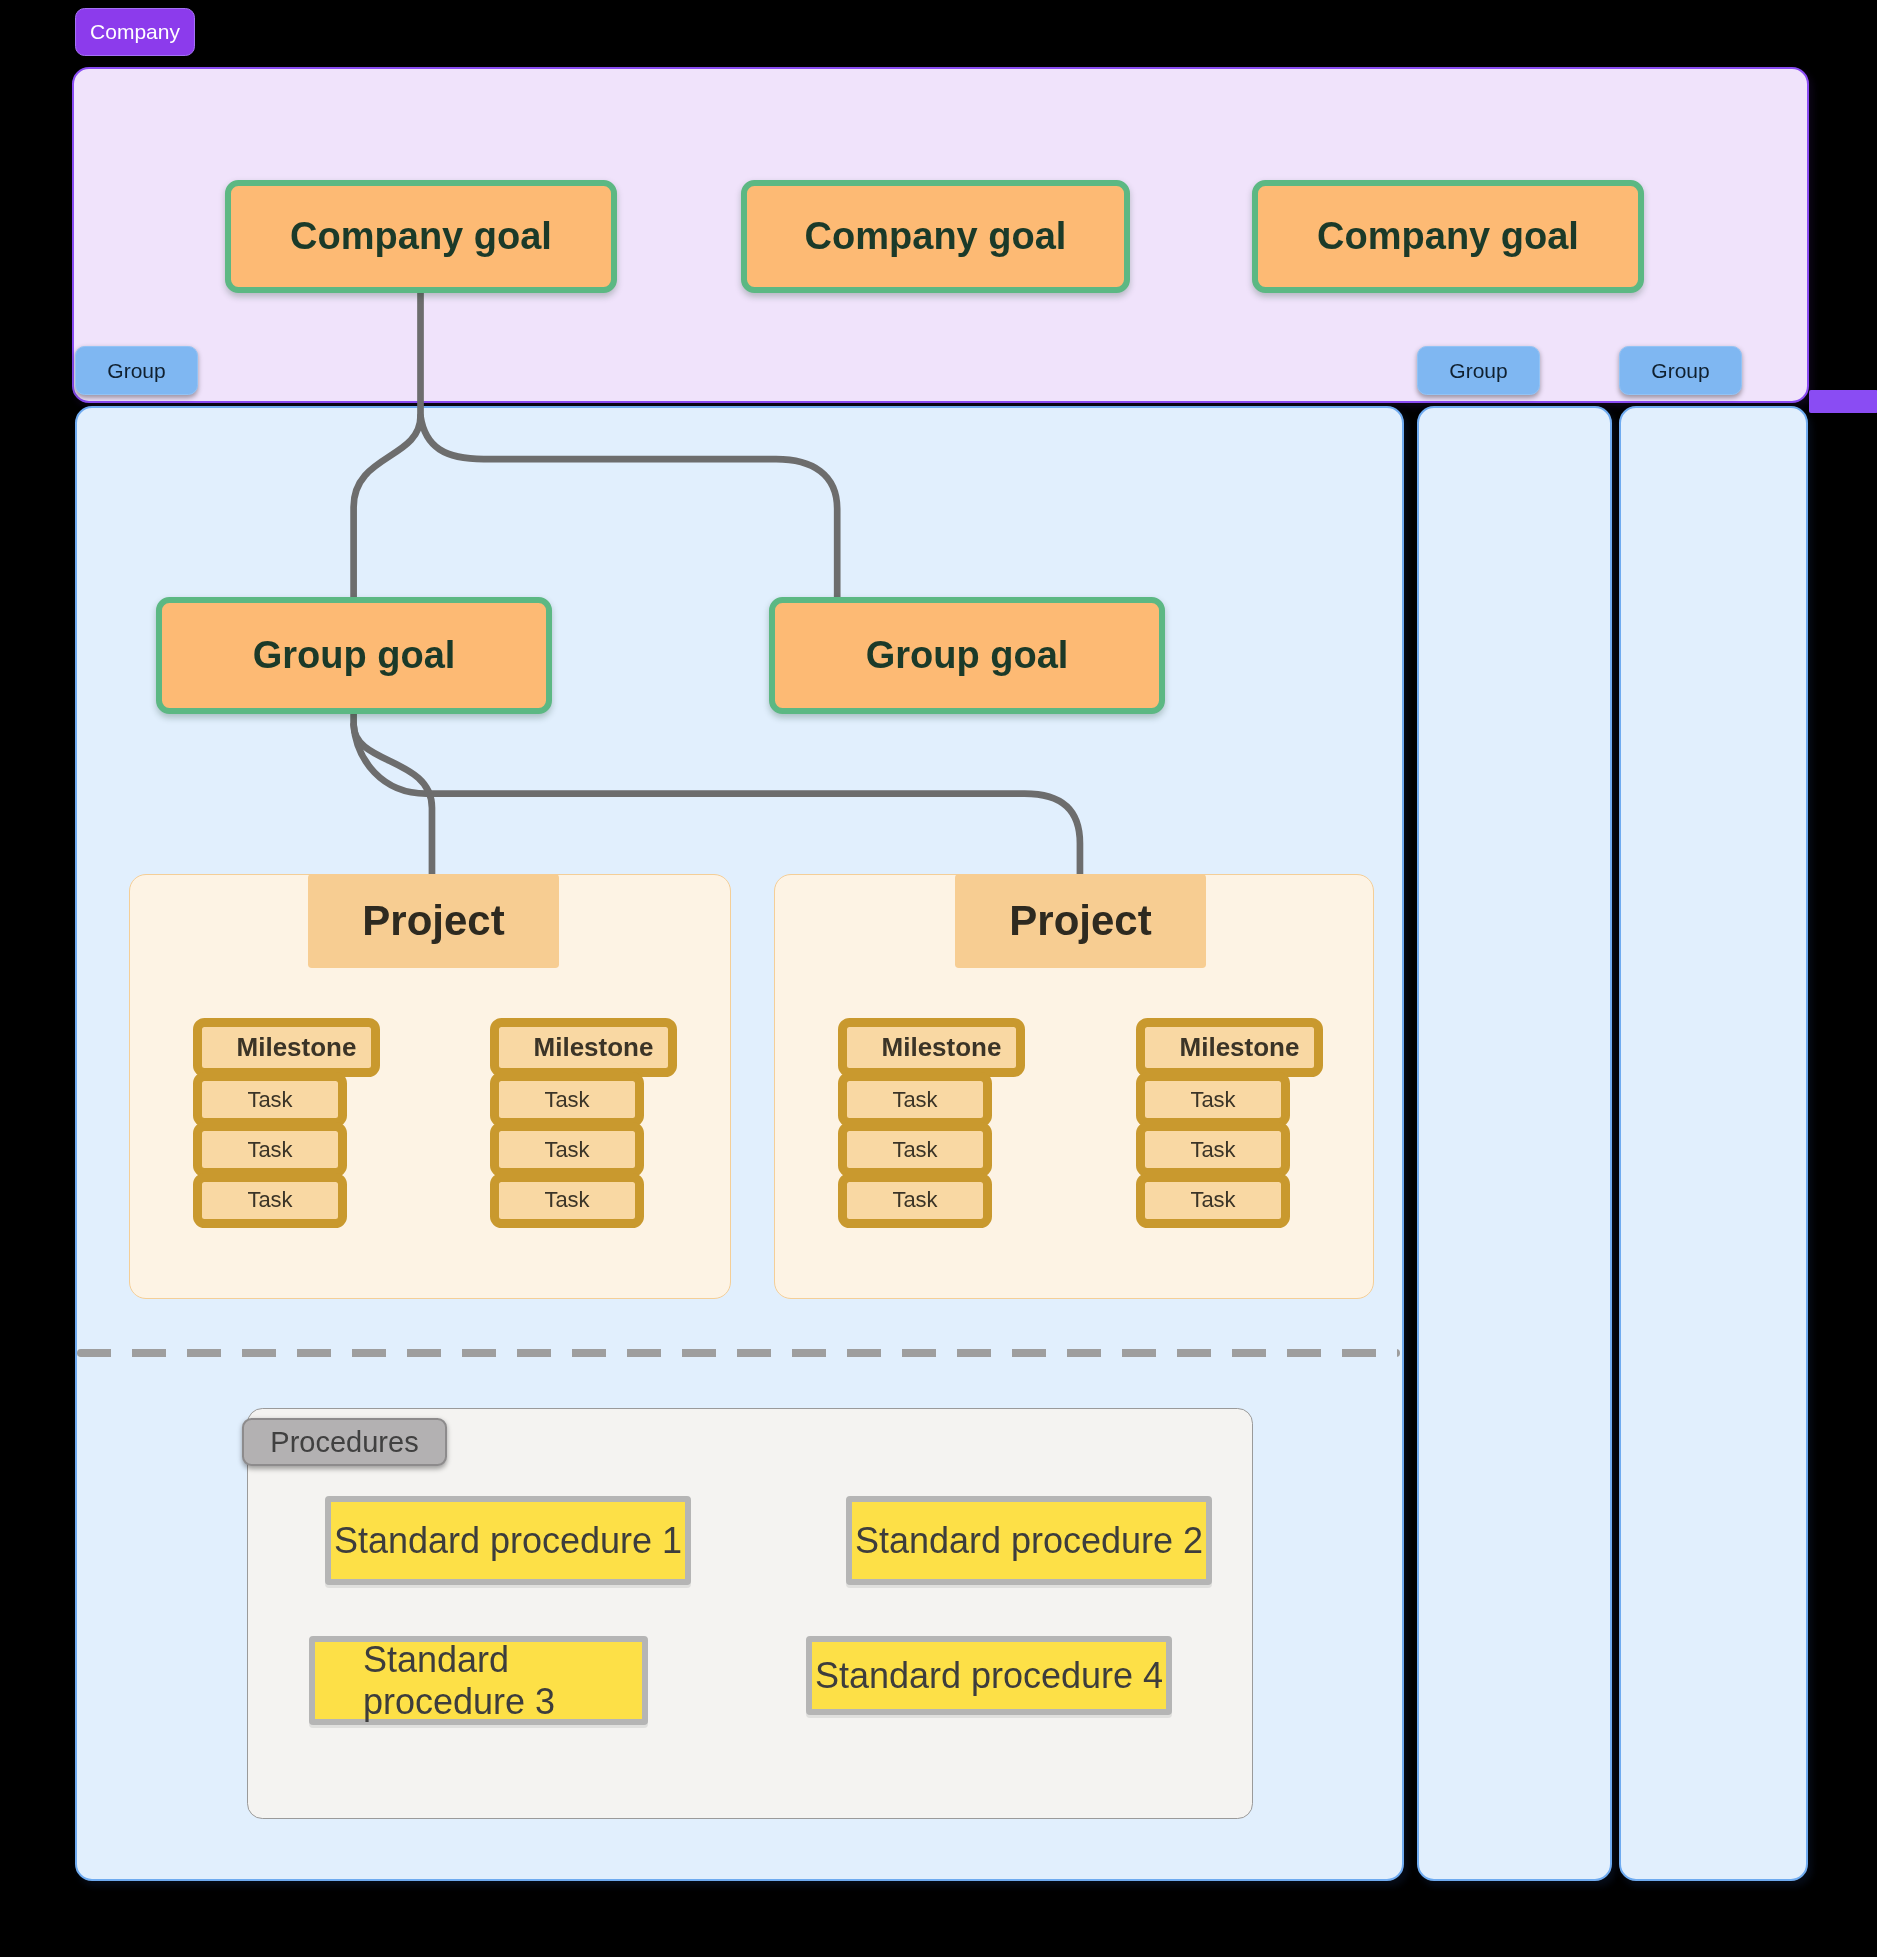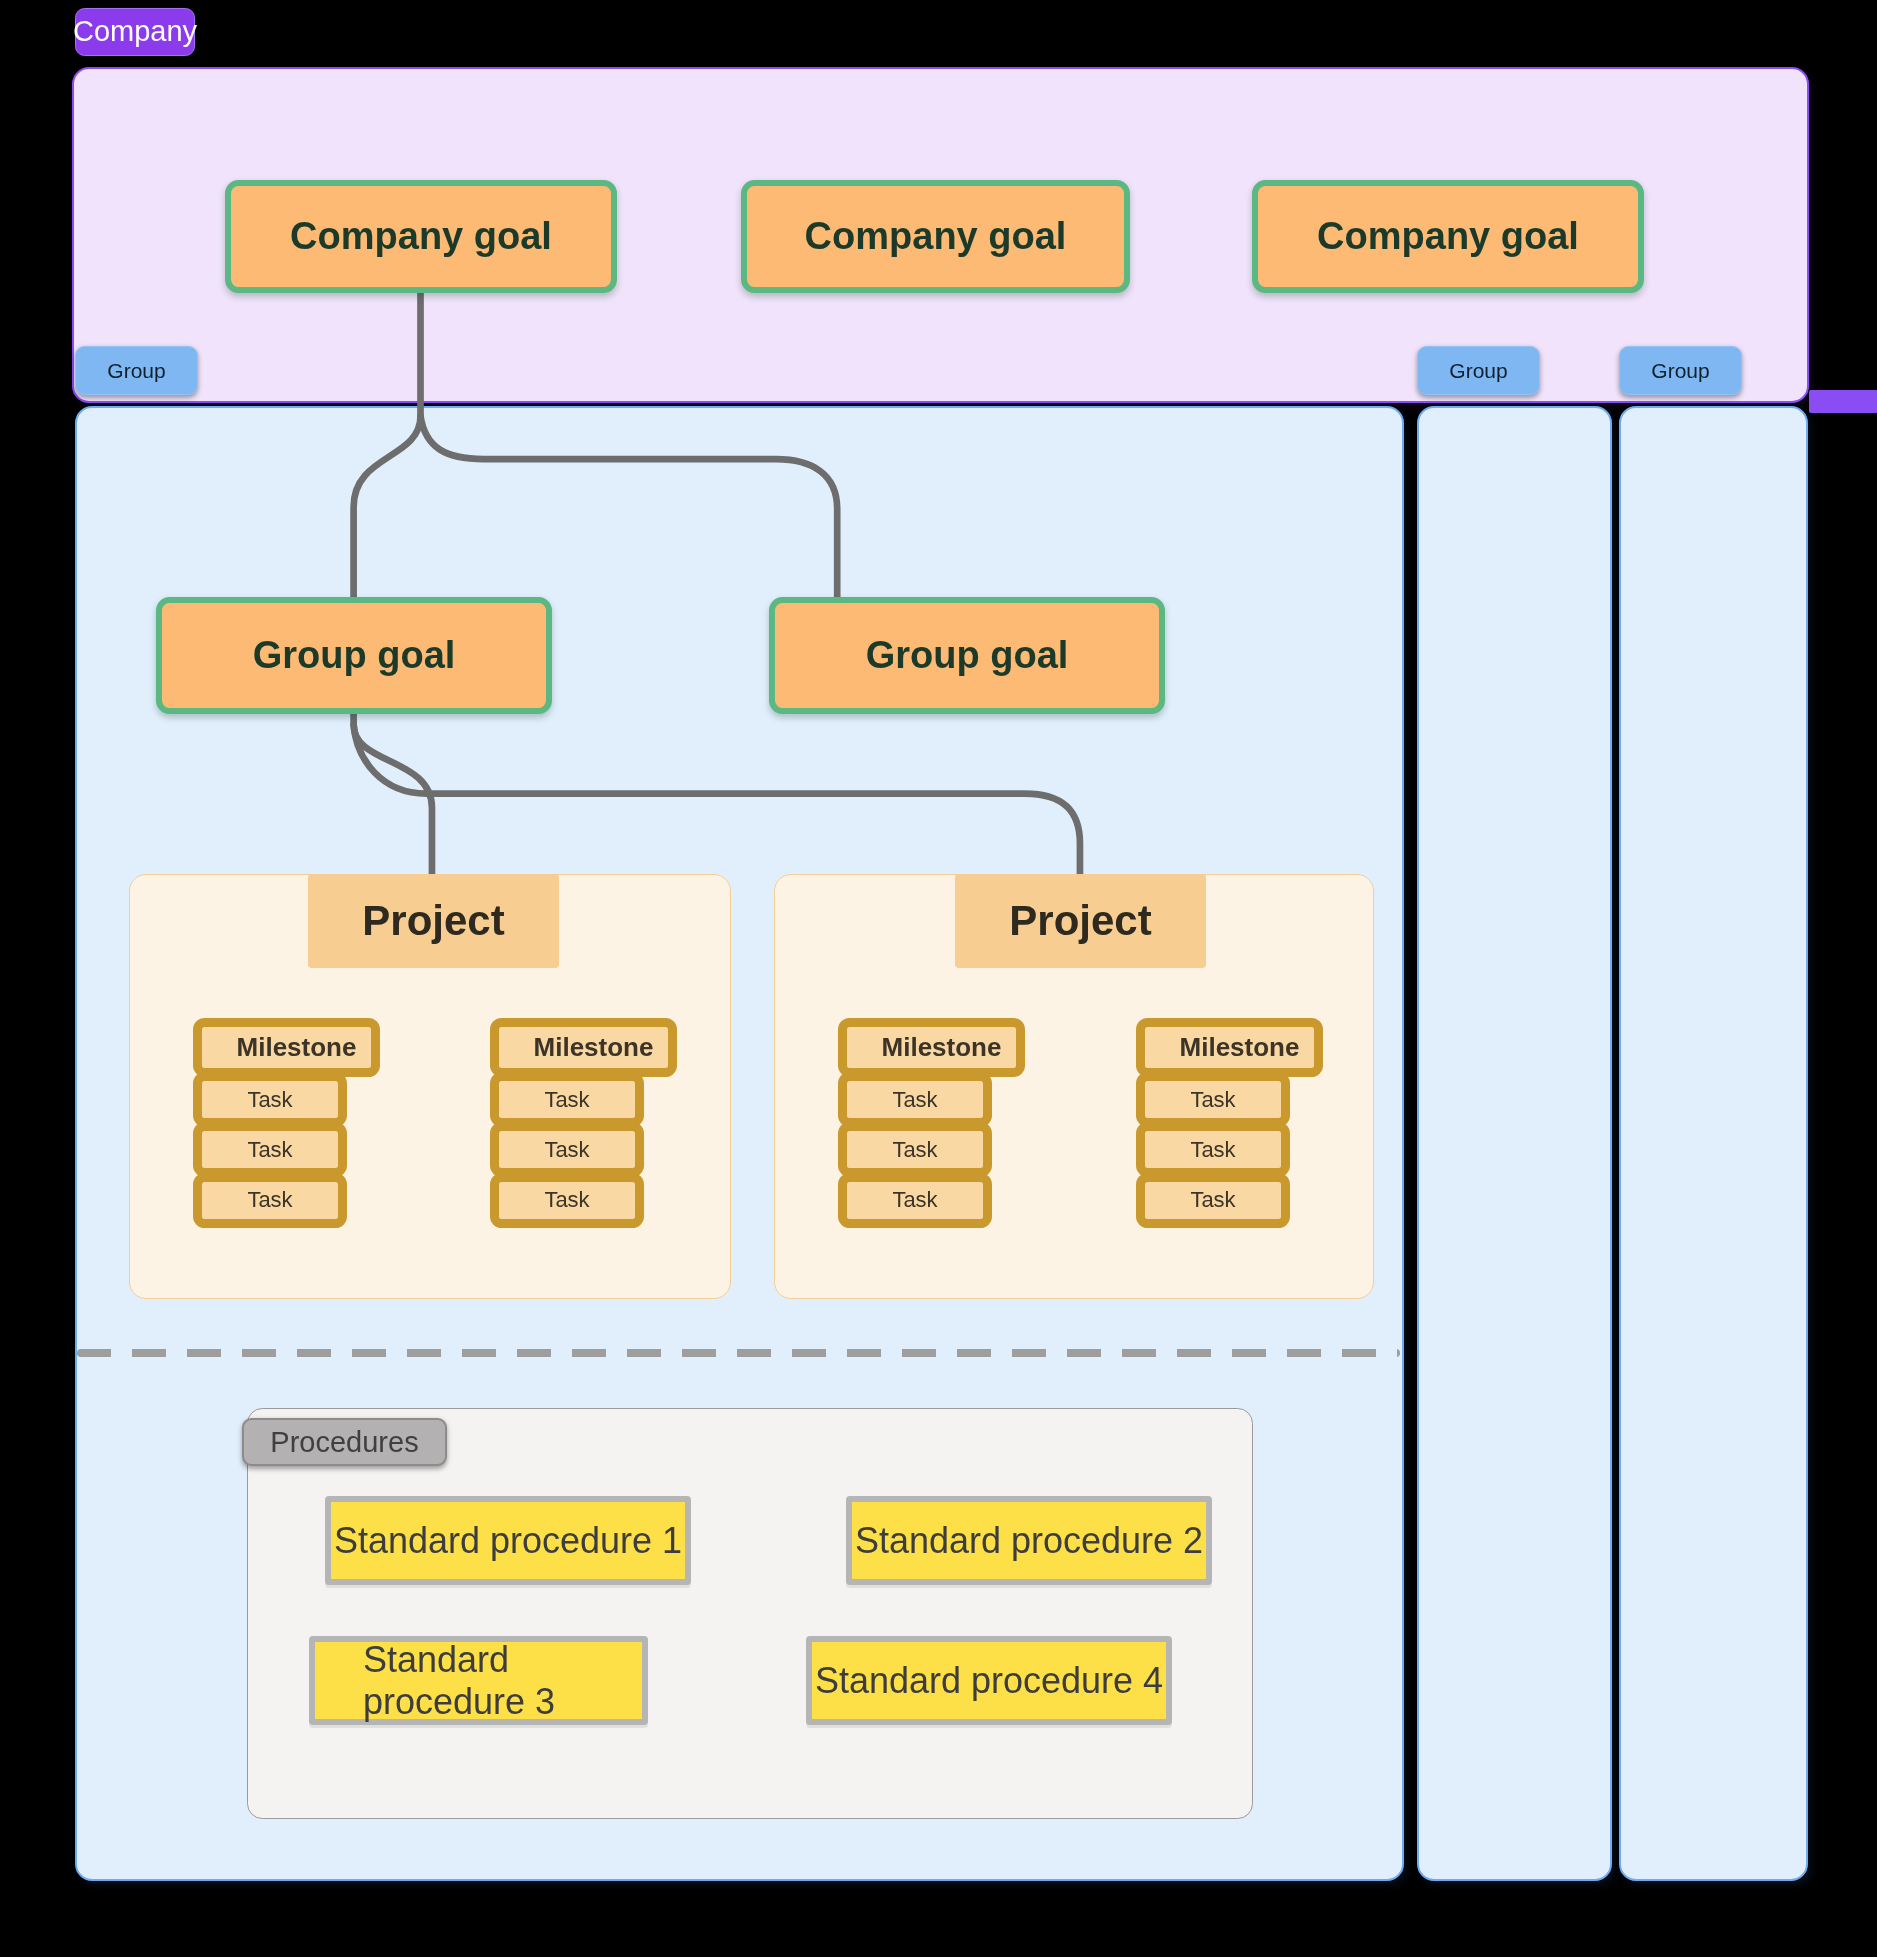--- a/index.html
+++ b/index.html
@@ -7,21 +7,21 @@
     position:relative;width:1877px;height:1958px;background:#000000;
     font-family:"Liberation Sans", sans-serif;overflow:hidden;
   }
   
   .section{position:absolute;border-radius:17px;box-sizing:border-box;}
   .purple-section{background:#F0E3FB;border:2.9px solid #8A4CF3;z-index:1;box-shadow:3.8px 4.8px 7.6px rgba(20,10,40,.6);}
   .blue-section{background:#E1EFFD;border:2.9px solid #6FABF0;z-index:1;box-shadow:3.8px 4.8px 7.6px rgba(10,20,40,.6);}
   
   .badge{position:absolute;display:flex;align-items:center;justify-content:center;
     border-radius:9.6px;z-index:10;box-sizing:border-box;box-shadow:0 2.9px 4.8px rgba(0,0,0,.35);}
-  .company-badge{background:#8C3BEC;border:1.9px solid #A472F5;color:#FFFFFF;font-size:29px;}
+  .company-badge{background:#8C3BEC;border:1.9px solid #A472F5;color:#FFFFFF;font-size:21px;}
   .group-badge{background:#7FB7F2;border:1.9px solid #93C3F5;color:#10202F;font-size:21px;}
   .proc-badge{background:#B3B1B2;border:2.9px solid #8D8B8C;color:#404040;font-size:29px;z-index:12;}
   
   .goal{position:absolute;display:flex;align-items:center;justify-content:center;
     background:#fdba74;border:6.7px solid #5CB883;border-radius:13.4px;box-sizing:border-box;
     font-size:38px;font-weight:bold;color:#1B3A29;z-index:10;box-shadow:0 3.8px 6.7px rgba(15,60,35,.25);}
   
   .project-section{position:absolute;background:#FDF3E4;border:1.9px solid #F4CE97;border-radius:17px;z-index:3;box-sizing:border-box;}
   .project-header{position:absolute;display:flex;align-items:center;justify-content:center;
     background:#F7CD92;border-radius:3.8px;font-size:42px;font-weight:bold;color:#2E2A20;z-index:10;}
@@ -110,16 +110,16 @@
   </div>
 
   <div class="dashed-line" style="left:77px;top:1349px;width:1323px;"></div>
 
   <div class="proc-section" style="left:247px;top:1408px;width:1006px;height:411px;"></div>
   <div class="badge proc-badge" style="left:242px;top:1418px;width:205px;height:48px;">Procedures</div>
 
   <div class="proc-box" style="left:325px;top:1496px;width:366px;height:89px;">Standard procedure 1</div>
   <div class="proc-box" style="left:806px;top:1496px;width:366px;height:89px;margin-left:40px;">Standard procedure 2</div>
   <div class="proc-box" style="left:309px;top:1636px;width:339px;height:89px;padding-left:48px;">Standard procedure 3</div>
-  <div class="proc-box" style="left:806px;top:1636px;width:366px;height:89px;">Standard procedure 4</div>
+  <div class="proc-box" style="left:806px;top:1636px;width:366px;height:79px;">Standard procedure 4</div>
 
 </div>
 
 
 </body></html>

